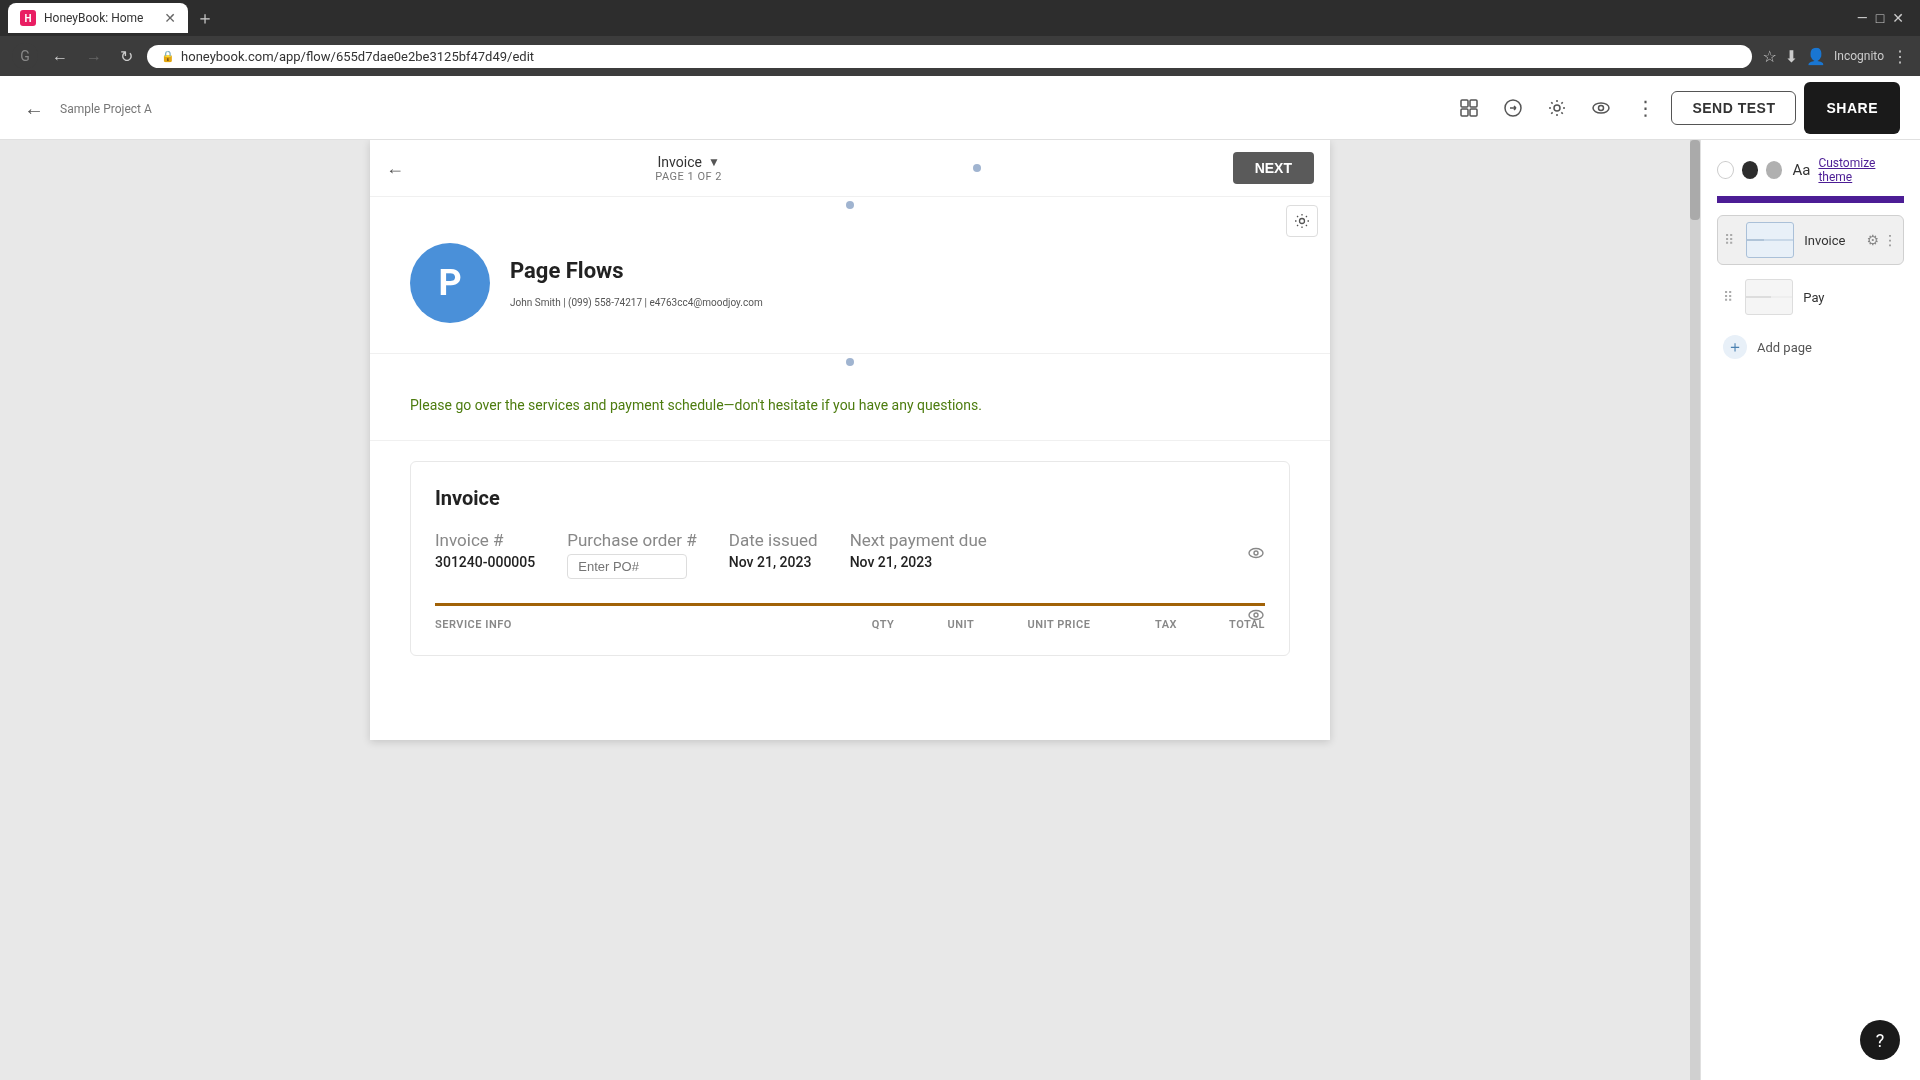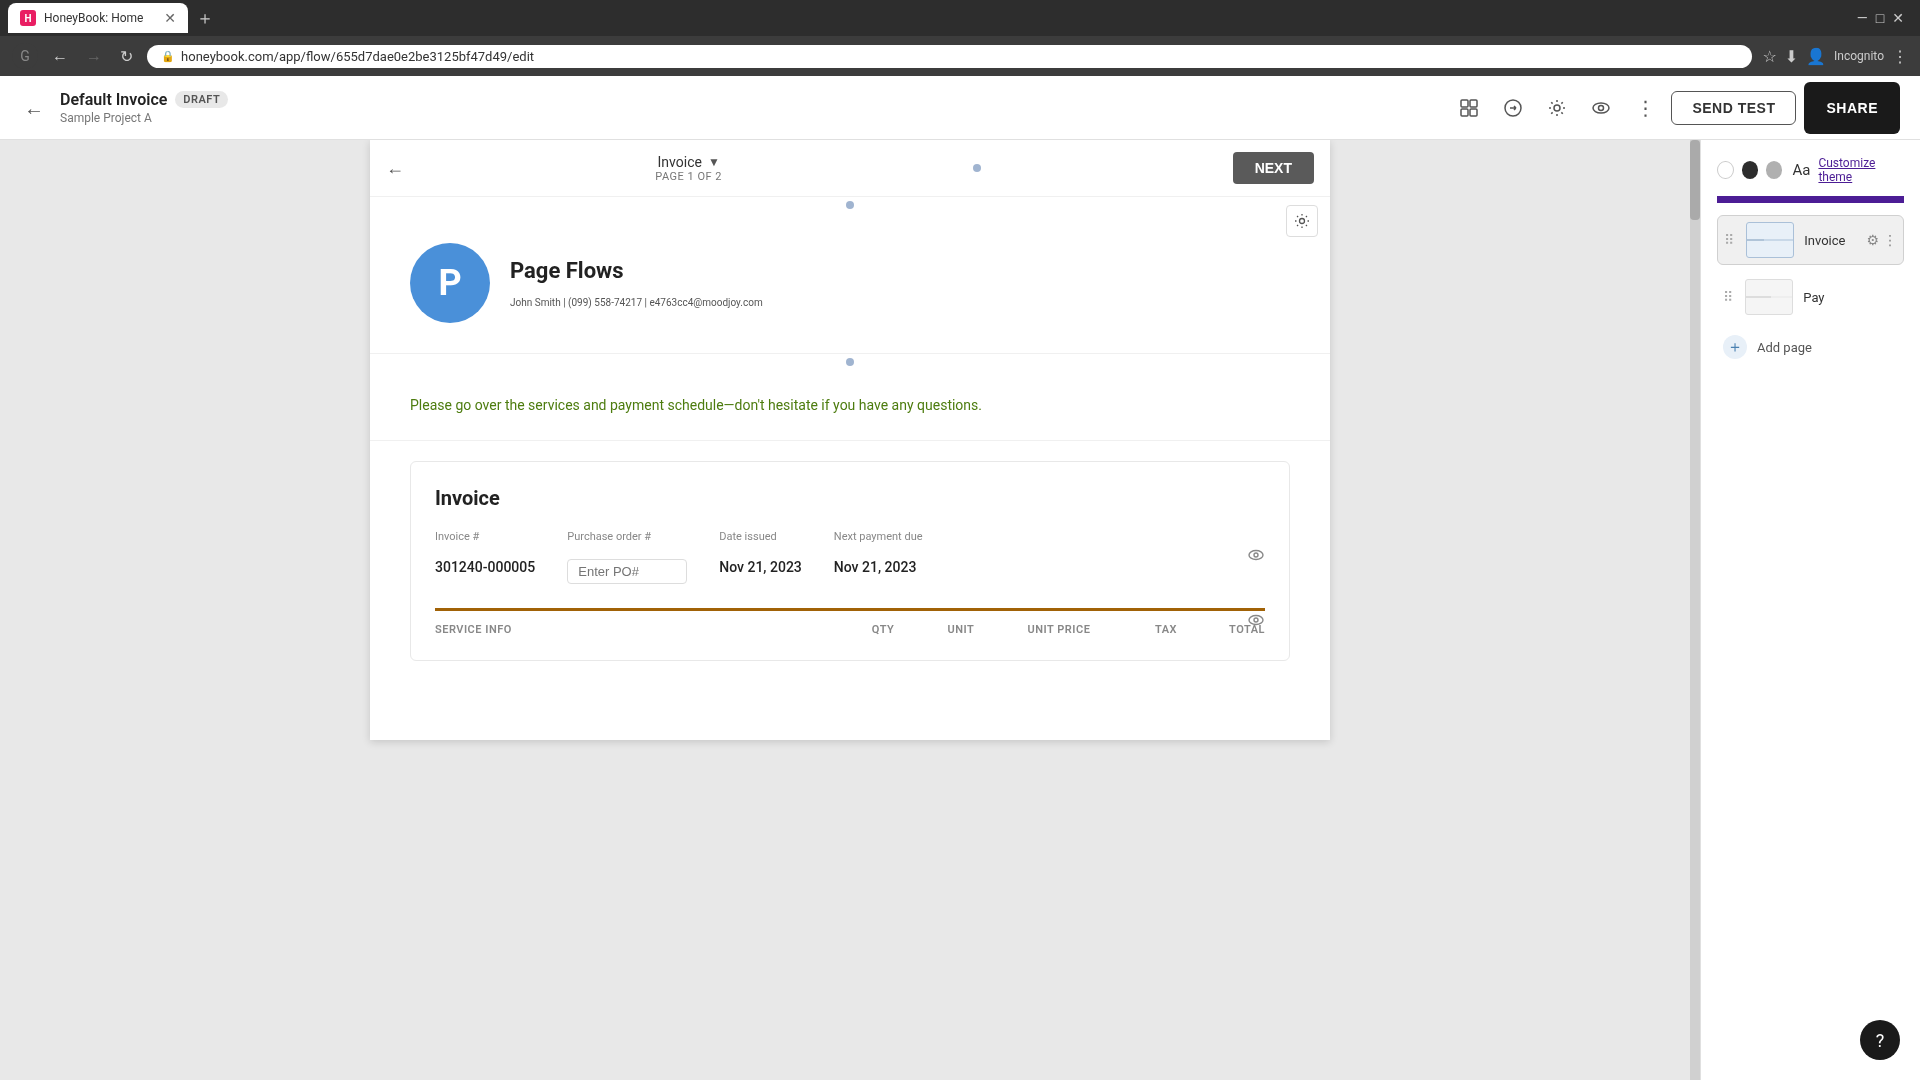--- a/index.html
+++ b/index.html
@@ -57,21 +57,21 @@
     .intro-section { padding: 24px 40px; border-bottom: 1px solid #f0f0f0; position: relative; }
     .intro-text { font-size: 14px; color: #4d7c0f; line-height: 1.6; }
     .dot-indicator { width: 8px; height: 8px; background: #a0b4d0; border-radius: 50%; margin: 0 auto; }
     .dot-row { display: flex; justify-content: center; padding: 4px 0; }
 
     
     .invoice-section { margin: 20px 40px; background: #fff; border: 1px solid #e8e8e8; border-radius: 6px; padding: 24px; }
     .invoice-heading { font-size: 20px; font-weight: 700; color: #222; margin-bottom: 20px; }
     .invoice-meta { display: flex; gap: 32px; align-items: flex-start; position: relative; }
     .meta-group { display: flex; flex-direction: column; }
-    .meta-label { font-size: 11px; color: #888; margin-bottom: 16px; }
+    .meta-label { font-size: 17px; color: #888; margin-bottom: 4px; }
     .meta-value { font-size: 14px; color: #222; font-weight: 500; }
     .meta-input { border: 1px solid #ddd; border-radius: 4px; padding: 4px 10px; font-size: 13px; color: #aaa; width: 120px; }
     .eye-icon { position: absolute; right: 0; top: 50%; transform: translateY(-50%); color: #888; font-size: 16px; cursor: pointer; }
 
     
     .services-table { margin-top: 24px; border-top: 3px solid #a16207; padding-top: 12px; position: relative; }
     .table-header { display: flex; align-items: center; gap: 8px; font-size: 11px; color: #888; font-weight: 600; letter-spacing: 0.5px; }
     .col-service { flex: 3; }
     .col-qty { width: 60px; text-align: center; }
     .col-unit { width: 80px; text-align: center; }
@@ -141,24 +141,20 @@
     <span style="font-size:12px; color:#ccc; align-self:center;">Incognito</span>
     <span style="cursor:pointer;">⋮</span>
   </div>
 </div>
 
 <div class="app-container">
 
   <div class="top-bar">
     <span class="back-btn">←</span>
     <div class="invoice-info">
-      <div class="invoice-title">
-        <span>Default Invoice</span>
-        <span class="draft-badge">DRAFT</span>
-      </div>
       <div class="project-name">Sample Project A</div>
     </div>
     <div class="top-bar-actions">
       <button class="icon-btn">
         <svg width="20" height="20" viewBox="0 0 20 20" fill="none">
           <rect x="2" y="2" width="7" height="7" rx="1" stroke="#555" stroke-width="1.5"></rect>
           <rect x="11" y="2" width="7" height="7" rx="1" stroke="#555" stroke-width="1.5"></rect>
           <rect x="2" y="11" width="7" height="7" rx="1" stroke="#555" stroke-width="1.5"></rect>
           <rect x="11" y="11" width="7" height="7" rx="1" stroke="#555" stroke-width="1.5"></rect>
         </svg>

